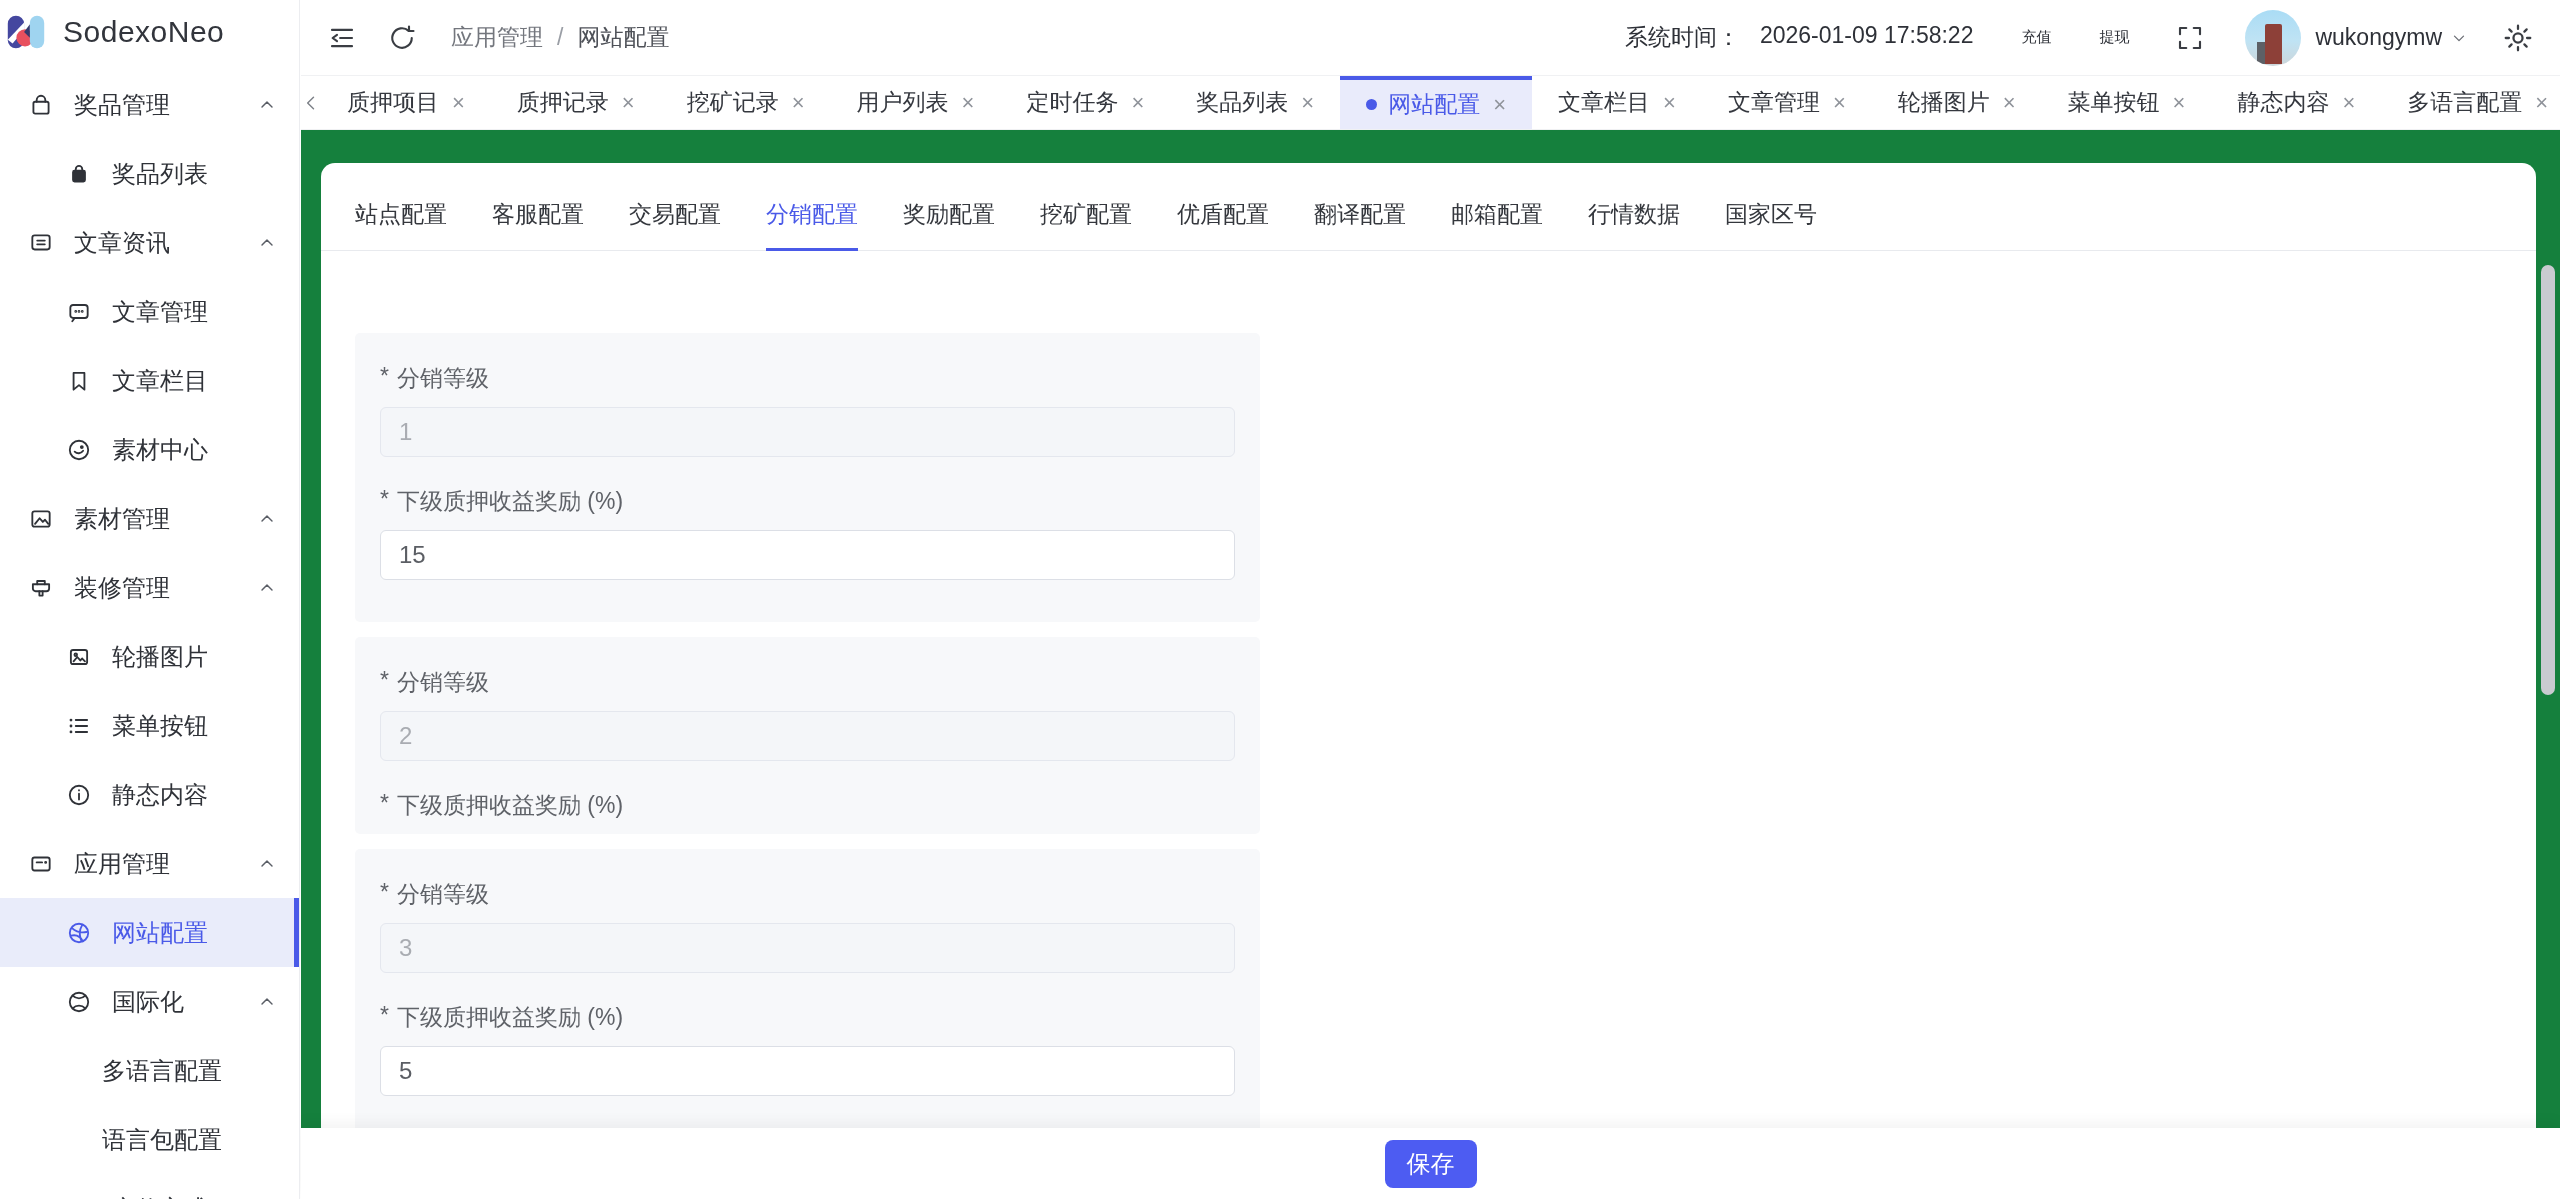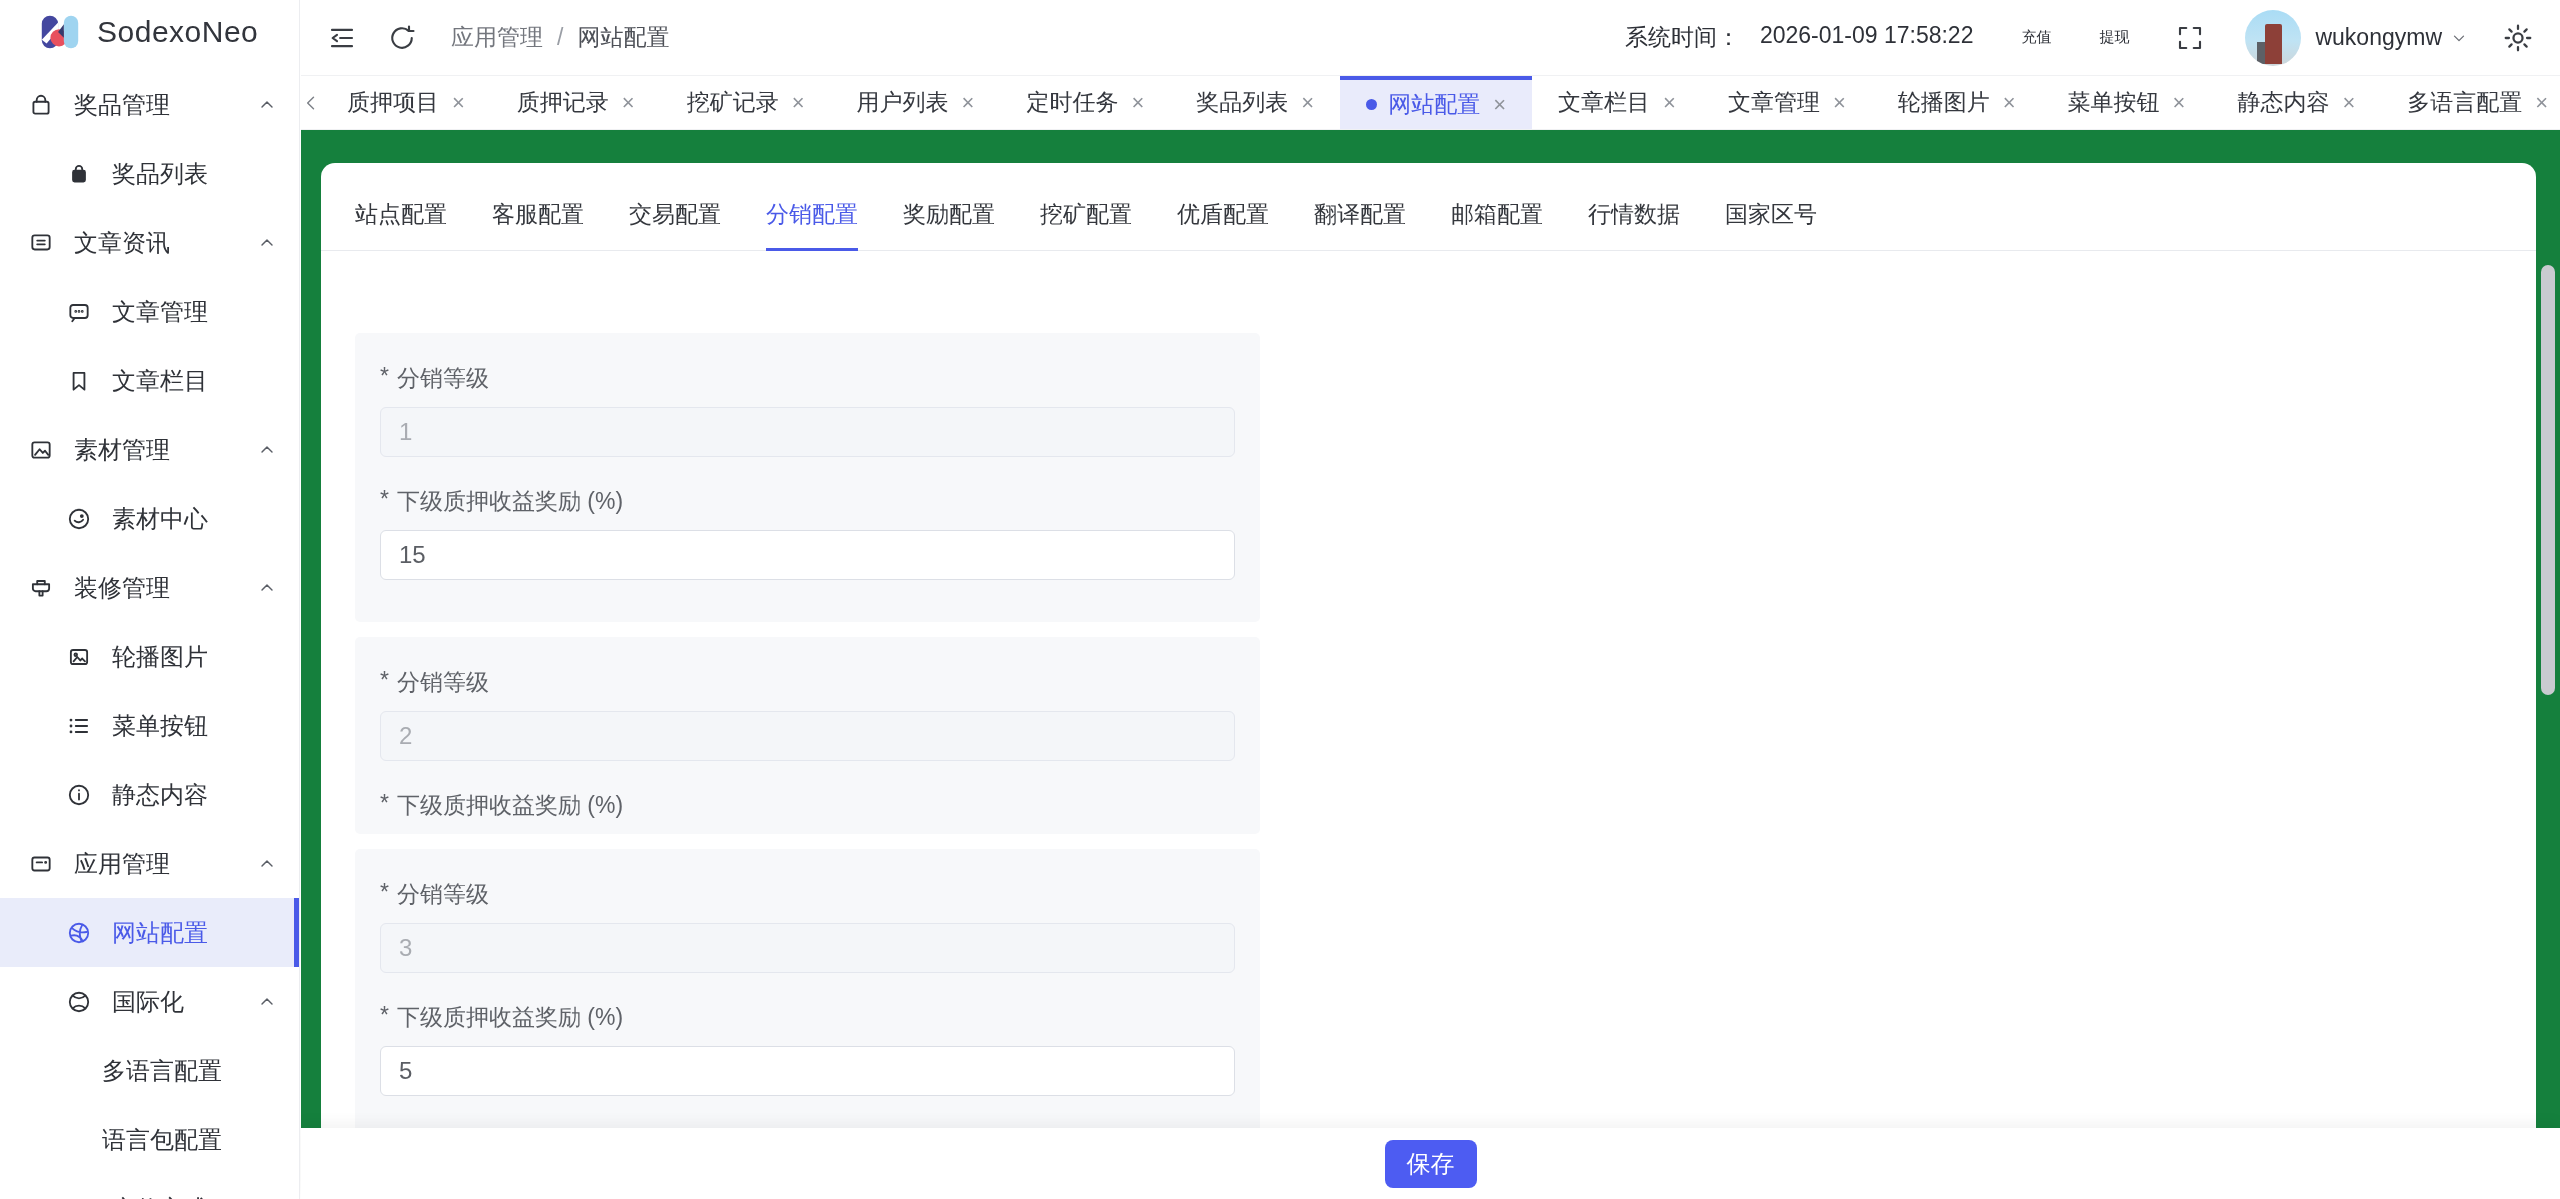--- a/index.html
+++ b/index.html
@@ -4,21 +4,21 @@
 <style>
   * { margin:0; padding:0; box-sizing:border-box; }
   html,body { width:2560px; height:1199px; overflow:hidden;
     font-family:"Liberation Sans","DejaVu Sans",sans-serif; background:#fff; }
 
   svg { stroke:currentColor; fill:none; stroke-width:1.7; stroke-linecap:round; stroke-linejoin:round; }
 
   
   .sidebar { position:absolute; left:0; top:0; width:300px; height:1199px; background:#fff;
     border-right:1px solid #ecedf0; overflow:hidden; z-index:30; }
-  .logo-row { height:64px; display:flex; align-items:center; padding-left:37px; gap:14px; }
+  .logo-row { height:64px; display:flex; align-items:center; padding-left:3px; gap:14px; }
   .logo-mark { width:46px; height:46px; flex:0 0 auto; }
   .logo-text { font-size:30px; color:#32353c; letter-spacing:.5px; }
   .menu { padding-top:6px; }
   .menu-row { height:69px; display:flex; align-items:center; color:#2f3238; font-size:24px; cursor:pointer; position:relative; }
   .menu-row .mi { width:26px; height:26px; flex:0 0 auto; }
   .lvl1 { padding-left:28px; gap:20px;text-align:center; }
   .lvl2 { padding-left:66px; gap:20px; }
   .lvl3 { padding-left:102px; }
   .menu-arrow { margin-left:auto; margin-right:22px; width:20px; height:20px; color:#5a5e66; }
   .menu-row.active { background:#e9ecfa; color:#4a5ae8; }
@@ -137,37 +137,37 @@
         </svg>
       <span>文章管理</span>
     </div>
     <div class="menu-row lvl2">
       <svg class="mi" viewBox="0 0 24 24">
           <path d="M7 4.5h10V20l-5-4.2L7 20z"></path>
         </svg>
       <span>文章栏目</span>
     </div>
 
-    <div class="menu-row lvl1">
-      <svg class="mi" viewBox="0 0 24 24">
-          <rect x="4" y="5" width="16" height="14" rx="2"></rect>
-          <path d="M6.5 16.5l4.2-5.2 3 3.4 2-2 3 3.8"></path>
-        </svg>
-      <span>素材管理</span>
-      <svg class="menu-arrow" viewBox="0 0 24 24">
-          <polyline points="6 14.5 12 8.5 18 14.5"></polyline>
-        </svg>
-    </div>
     <div class="menu-row lvl2">
       <svg class="mi" viewBox="0 0 24 24">
           <circle cx="12" cy="12" r="8.5"></circle>
           <path d="M8 13.5c2.3 2.3 5.8 2 7.8-.8"></path>
           <circle cx="14.6" cy="9.3" r="0.9" fill="currentColor"></circle>
         </svg>
       <span>素材中心</span>
+    </div>
+    <div class="menu-row lvl1">
+      <svg class="mi" viewBox="0 0 24 24">
+          <rect x="4" y="5" width="16" height="14" rx="2"></rect>
+          <path d="M6.5 16.5l4.2-5.2 3 3.4 2-2 3 3.8"></path>
+        </svg>
+      <span>素材管理</span>
+      <svg class="menu-arrow" viewBox="0 0 24 24">
+          <polyline points="6 14.5 12 8.5 18 14.5"></polyline>
+        </svg>
     </div>
 
     <div class="menu-row lvl1">
       <svg class="mi" viewBox="0 0 24 24">
           <path d="M4.5 8.5h15v4a2.5 2.5 0 0 1-2.5 2.5H7a2.5 2.5 0 0 1-2.5-2.5z"></path>
           <path d="M8.5 8.5v-3h7v3M10.5 15v4h3v-4"></path>
         </svg>
       <span>装修管理</span>
       <svg class="menu-arrow" viewBox="0 0 24 24">
           <polyline points="6 14.5 12 8.5 18 14.5"></polyline>

